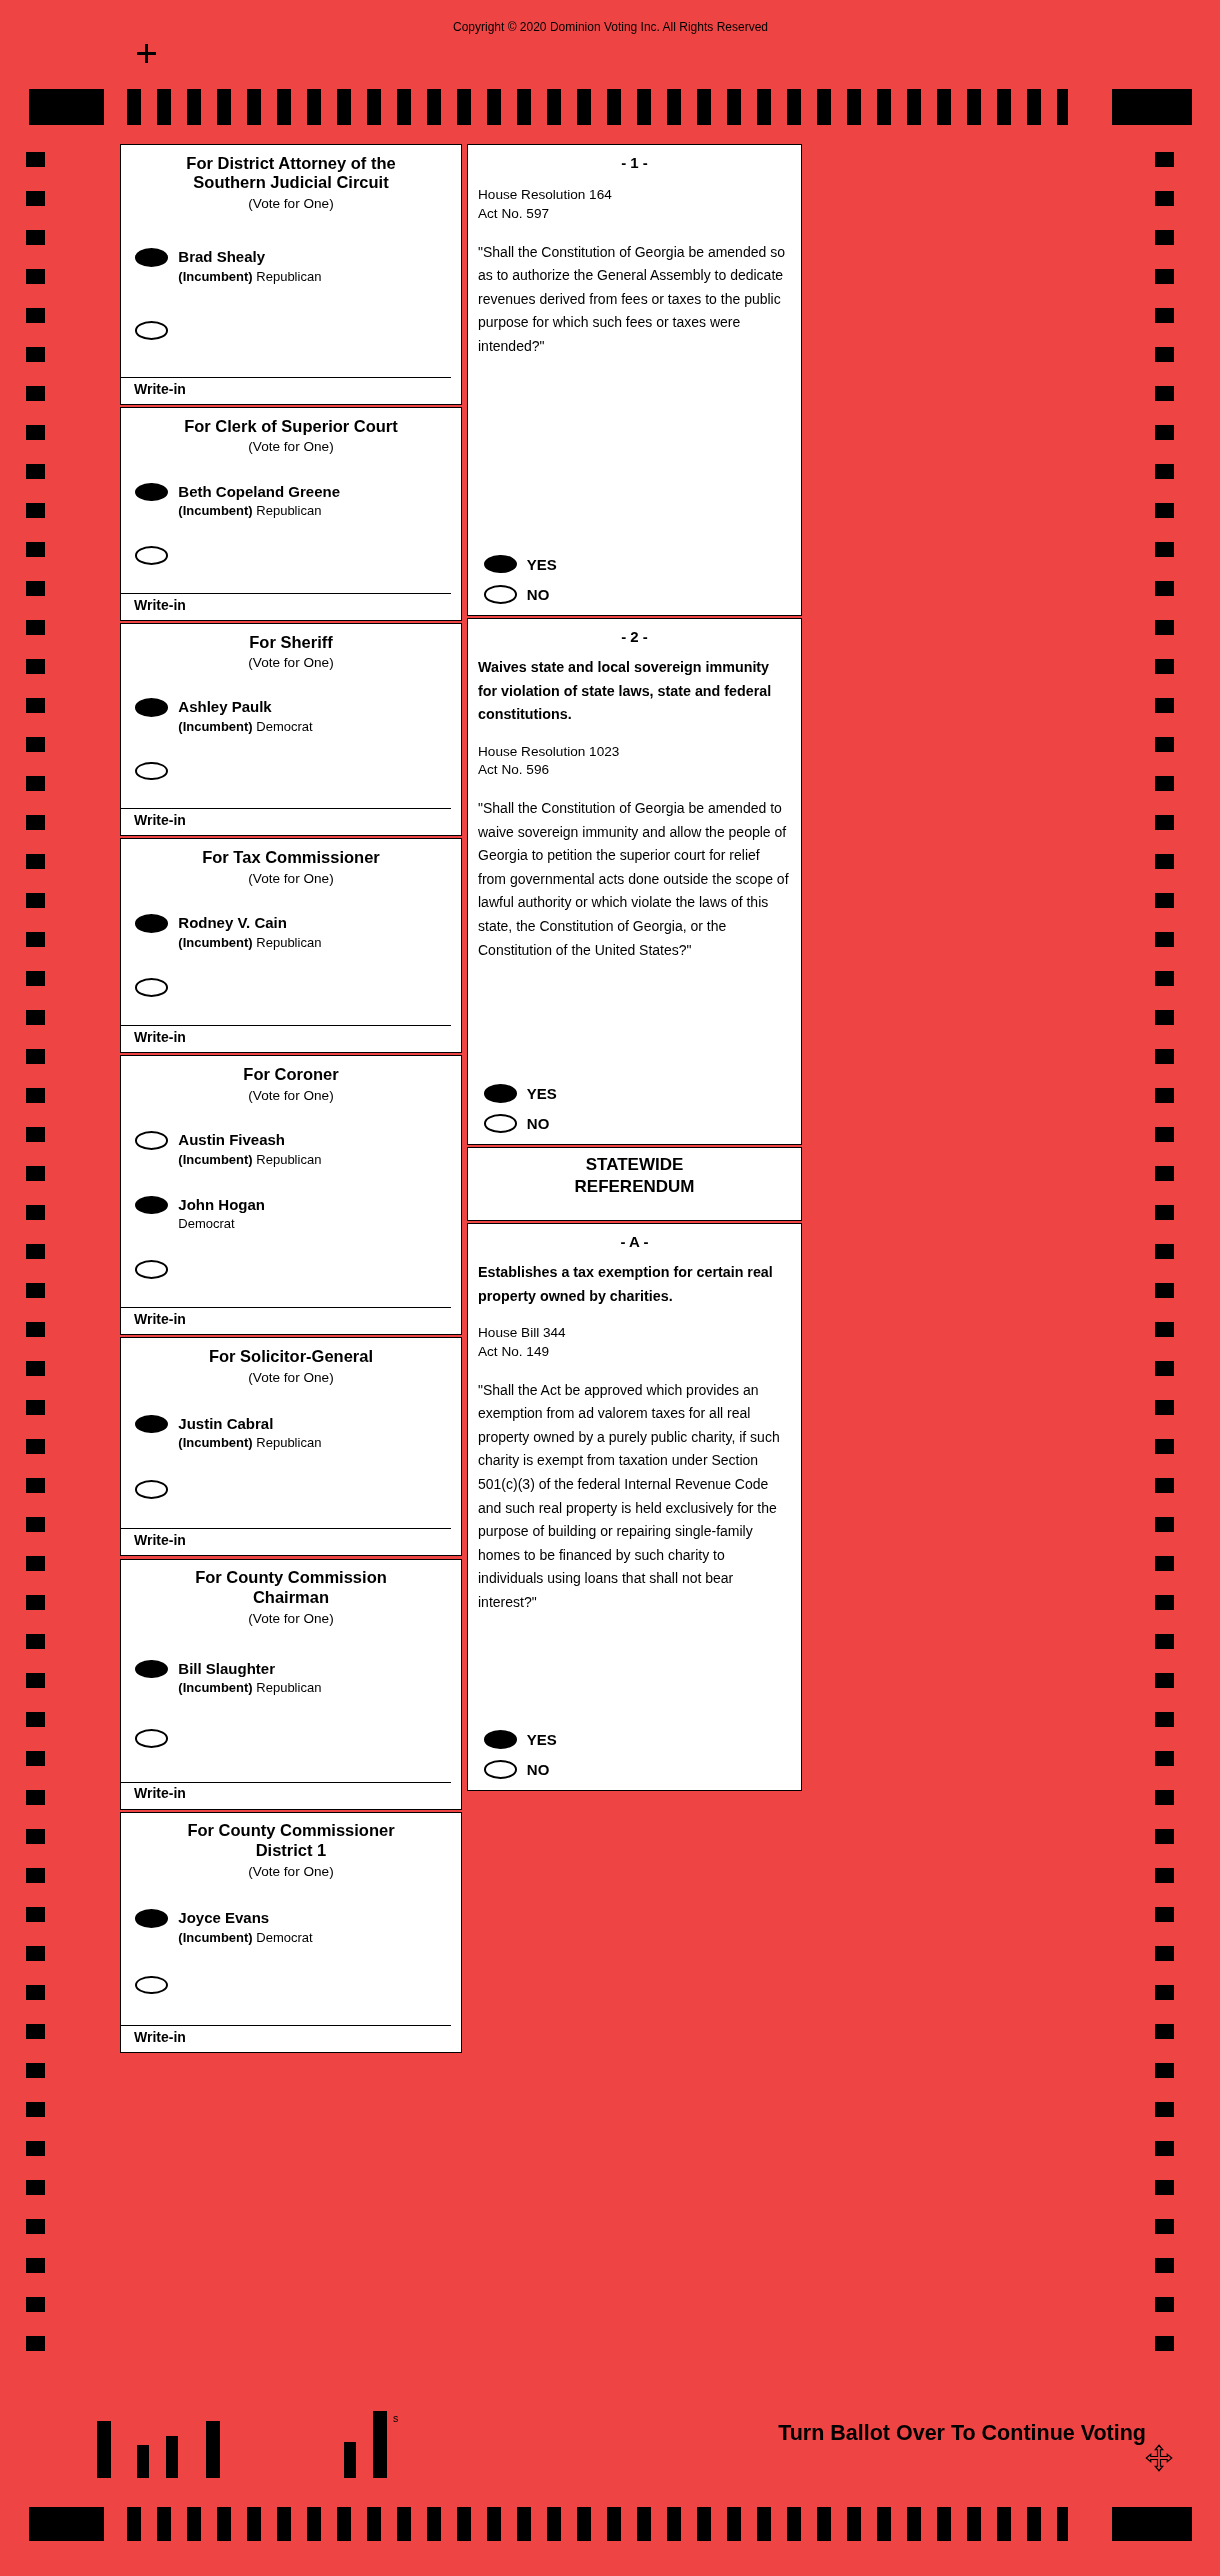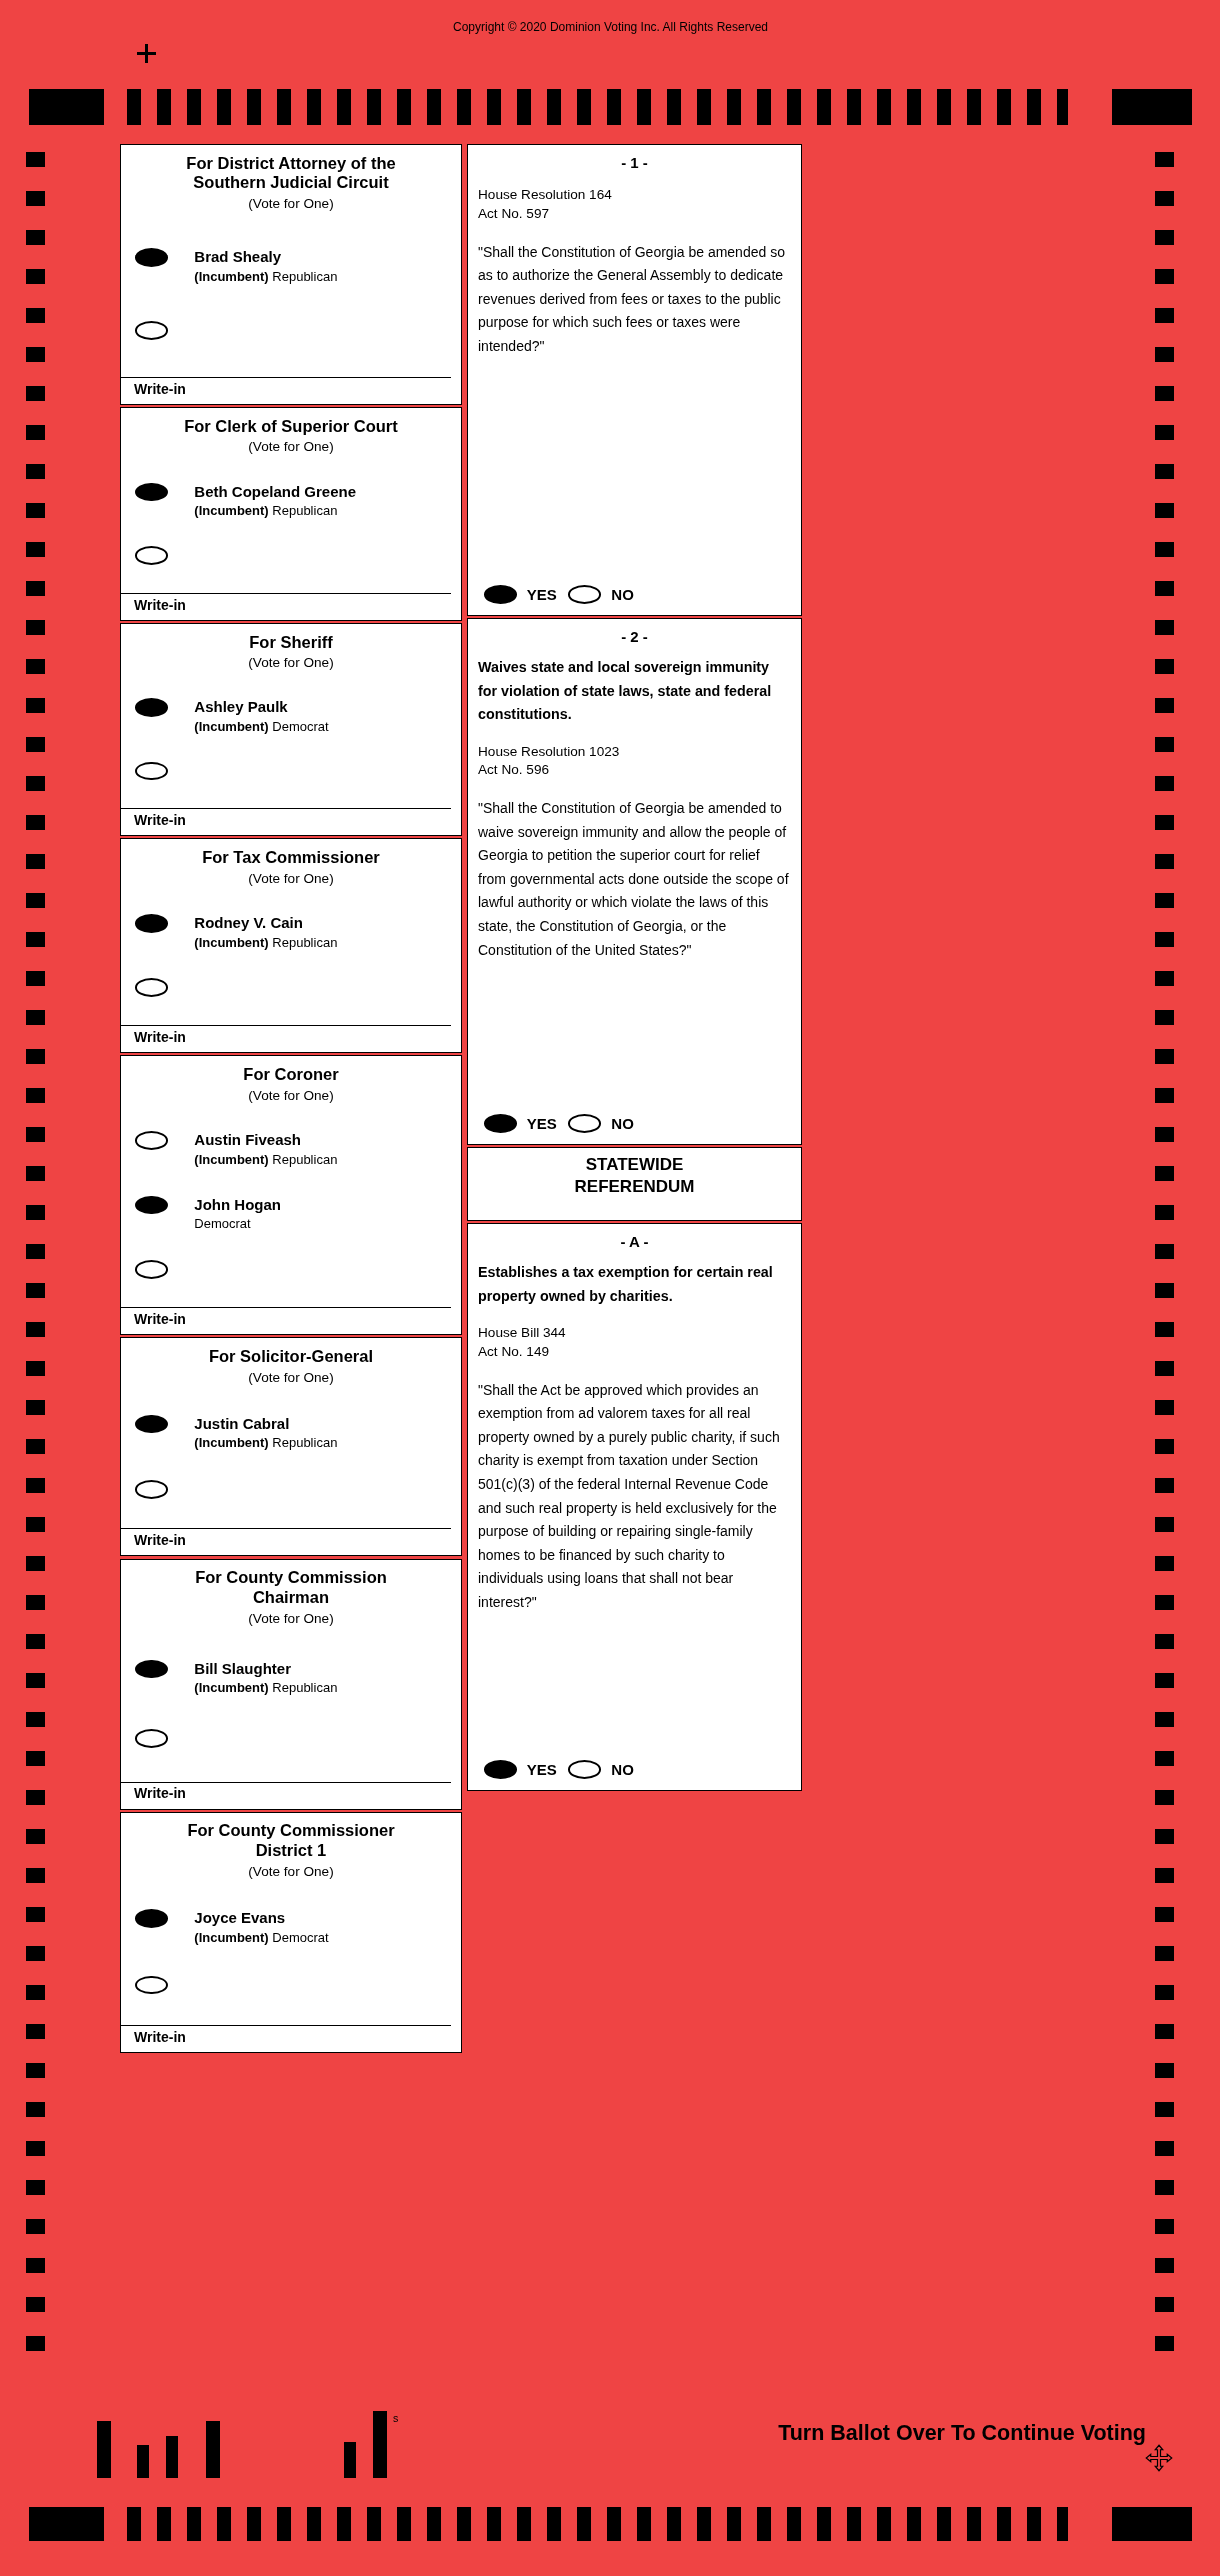--- a/index.html
+++ b/index.html
@@ -44,21 +44,21 @@
   .col-right { left: 467px; width: 335px; }
 
   
   .contest {
     border: 1.4px solid #000; background:#fff;
     display: flex; flex-direction: column;
     padding: 8.6px 0 5.7px;
   }
   .c-title { font-size: 16.5px; font-weight: bold; text-align: center; line-height: 1.2; padding: 0 39px; }
   .c-instr { font-size: 13.6px; text-align: center; margin-top: 2.9px; }
-  .cand { display: flex; align-items: flex-start; gap: 26px; padding-left: 14.3px; margin-top: auto; }
+  .cand { display: flex; align-items: flex-start; gap: 10px; padding-left: 14.3px; margin-top: auto; }
   .cand-text { display: flex; flex-direction: column; }
   .cand-name { font-size: 15px; font-weight: bold; line-height: 18.6px; }
   .cand-detail { font-size: 13px; margin-top: 2.1px; }
   .cand-detail b { font-weight: bold; }
   .oval {
     width: 33px; height: 18.6px; flex: none;
     border: 2.1px solid #000; border-radius: 50%; background: #fff;
     display: inline-block;
   }
   .oval.filled { background: #000; }
@@ -78,21 +78,21 @@
   }
   .measure {
     border: 1.4px solid #000; background:#fff;
     display: flex; flex-direction: column;
     padding: 8.6px 0 8.6px;
   }
   .m-number { font-size: 15px; font-weight: bold; text-align: center; }
   .m-summary { font-size: 14.3px; font-weight: bold; line-height: 23.6px; padding: 0 10px; margin-top: 11.5px; }
   .m-refs { font-size: 13.6px; line-height: 18.6px; padding: 0 10px; margin-top: 15.8px; }
   .m-question { font-size: 14px; line-height: 23.6px; padding: 0 10px; margin-top: 17px; }
-  .m-choices { margin-top: auto; display: flex; flex-direction: row; gap: 11.5px; padding: 7.2px 0 2.9px 15.8px; }
+  .m-choices { margin-top: auto; display: flex; flex-direction: column; gap: 11.5px; padding: 7.2px 0 2.9px 15.8px; }
   .choice { display: flex; align-items: center; gap: 10px; }
   .choice-label { font-size: 15px; font-weight: bold; }
 
   
   .barcode { position: absolute; left: 97px; top: 2411px; width: 315px; height: 67px; }
   .barcode i { position: absolute; bottom: 0; background: #000; display: block; }
   .bc-glyph { position: absolute; left: 296px; top: 1.4px; font-size: 10.7px; }
   .turnover {
     position: absolute; top: 2421px; right: 75px;
     font-size: 21.5px; font-weight: bold; white-space: nowrap;

